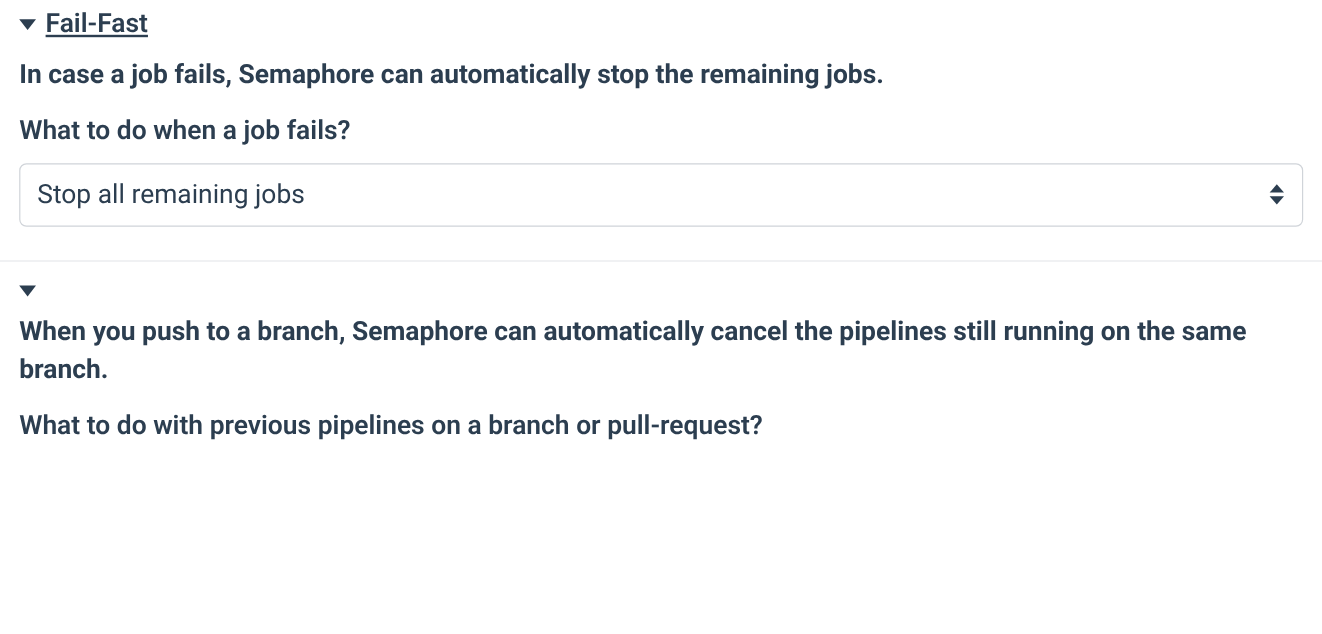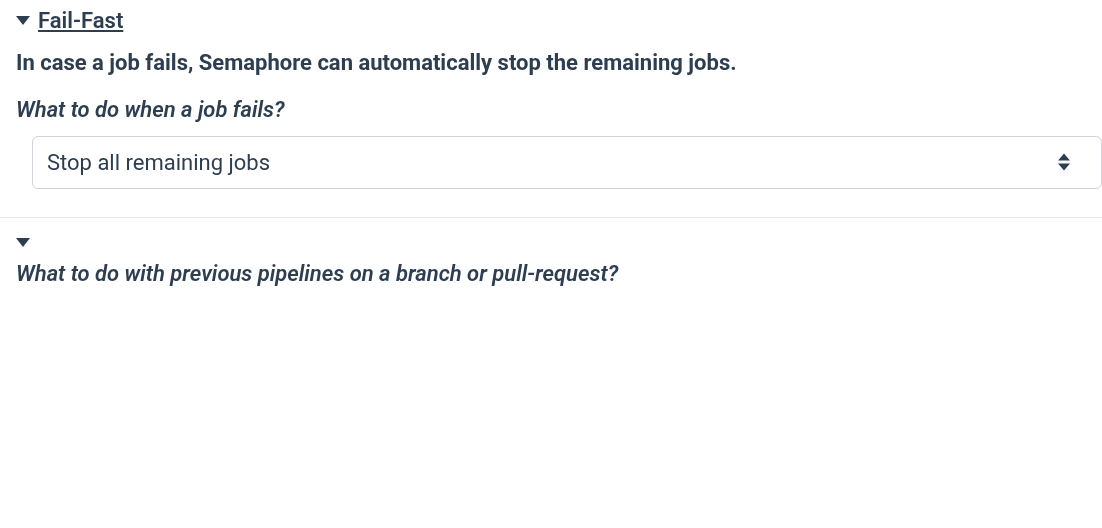--- a/index.html
+++ b/index.html
@@ -43,40 +43,38 @@
       line-height: 1.45;
       color: #2c3e50;
       margin-bottom: 18px;
       font-weight: 700;
     }
     .field-label {
       font-size: 22px;
       font-weight: 600;
       color: #2c3e50;
       margin-bottom: 14px;
-      font-style: italic;
     }
     .select-wrapper {
       position: relative;
       width: 100%;
     }
     .select {
       width: 100%;
       padding: 13px 44px 13px 14px;
       font-size: 22px;
       font-family: inherit;
       color: #2c3e50;
       background: #ffffff;
       border: 1px solid #d0d4d9;
       border-radius: 6px;
       appearance: none;
       -webkit-appearance: none;
       -moz-appearance: none;
       cursor: pointer;
-      margin-left: 16px;
     }
     .select-arrows {
       position: absolute;
       right: 16px;
       top: 50%;
       transform: translateY(-50%);
       pointer-events: none;
       display: flex;
       flex-direction: column;
       align-items: center;
@@ -122,14 +120,15 @@
     </span>
   </div>
 </div>
 
 <hr class="divider">
 
 <div class="section">
   <div class="section-header">
     <span class="caret"></span>
   </div>
+  <div class="section-description">When you push to a branch, Semaphore can automatically cancel the pipelines still running on the same branch.</div>
   <div class="field-label">What to do with previous pipelines on a branch or pull-request?</div>
 </div>
 
 </body></html>

